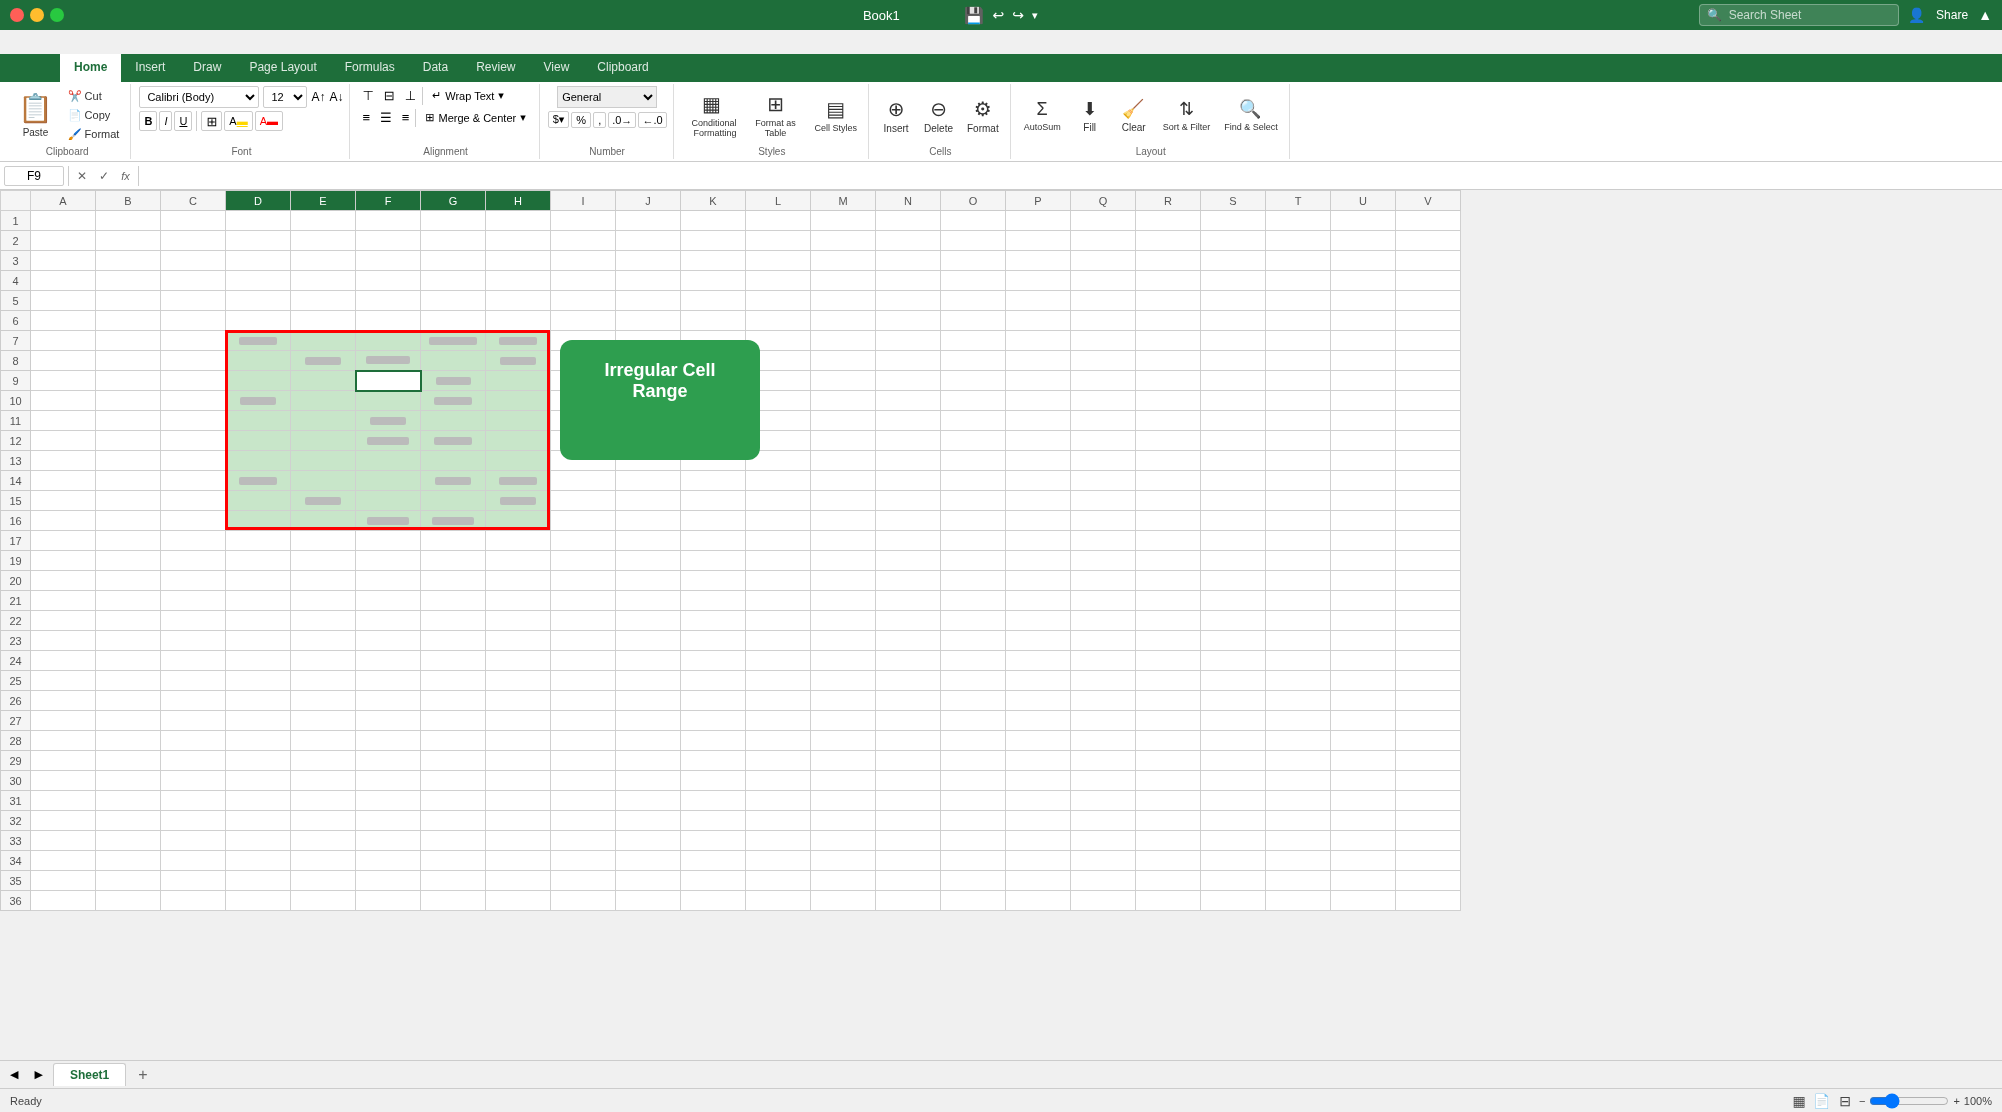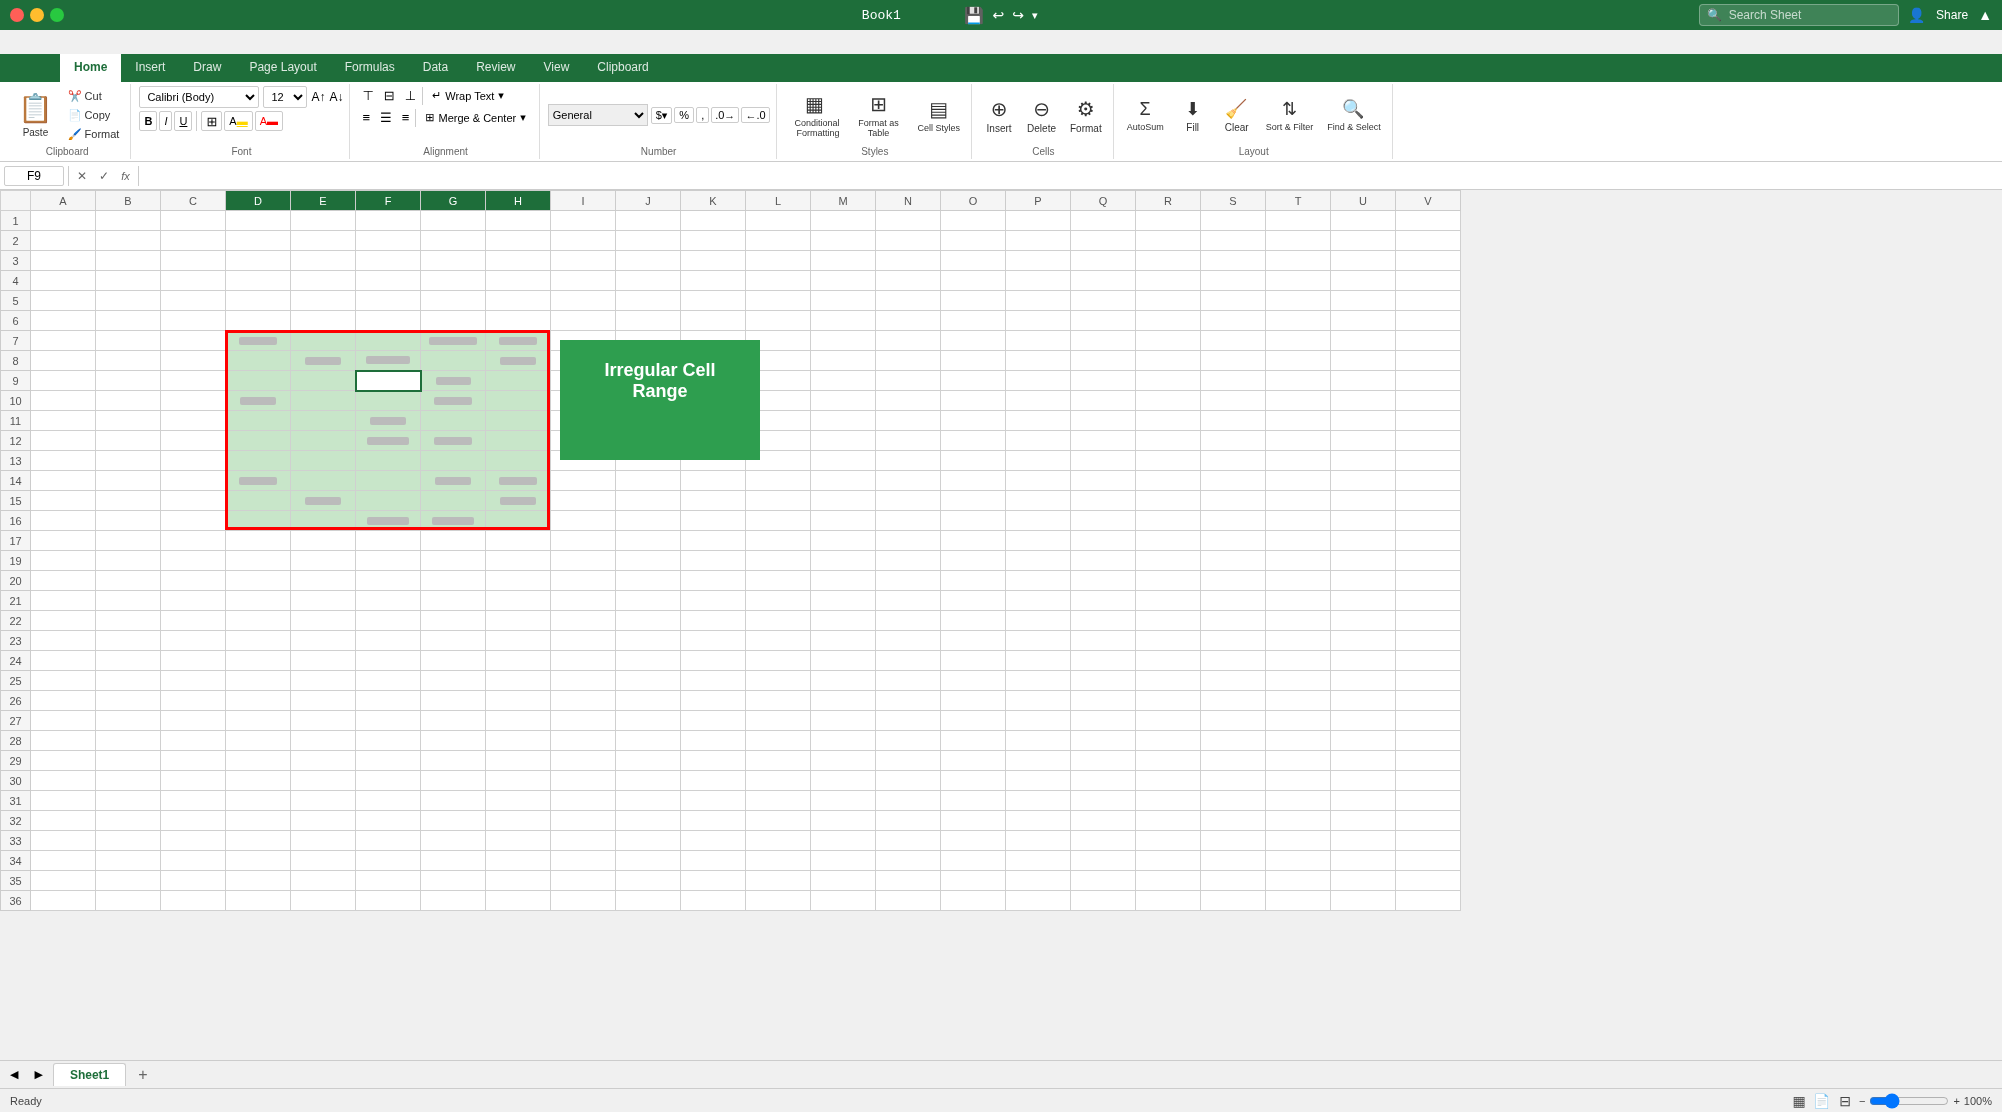--- a/index.html
+++ b/index.html
@@ -12,21 +12,21 @@
       display: flex;
       align-items: center;
       justify-content: space-between;
       padding: 0 10px;
       color: white;
     }
     .wc { width: 14px; height: 14px; border-radius: 50%; }
     .wc-close { background: #ff5f57; }
     .wc-min { background: #ffbd2e; }
     .wc-max { background: #28c940; }
-    #title-bar .title { font-size: 13px; font-weight: 500; flex: 1; text-align: center; font-family: Liberation Mono, monospace; }
+    #title-bar .title { font-size: 13px; font-weight: 500; flex: 1; text-align: center; }
     #title-bar .right-section { display: flex; align-items: center; gap: 10px; font-size: 12px; }
     .search-box {
       background: rgba(255,255,255,0.15);
       border: 1px solid rgba(255,255,255,0.3);
       border-radius: 4px;
       padding: 2px 8px;
       color: white;
       font-size: 12px;
       width: 200px;
       height: 22px;
@@ -359,21 +359,21 @@
               <span>⊞</span>
               <span>Merge &amp; Center</span>
               <span>▾</span>
             </div>
           </div>
         </div>
         <div class="ribbon-group-label">Alignment</div>
       </div>
 
       <div class="ribbon-group" style="min-width:110px;">
-        <div class="ribbon-group-content" style="flex-direction:row;gap:3px;">
+        <div class="ribbon-group-content" style="flex-direction:column;gap:3px;">
           <select class="number-format-select">
             <option>General</option>
           </select>
           <div style="display:flex;gap:2px;align-items:center;">
             <span style="cursor:pointer;padding:1px 4px;border:1px solid #ccc;border-radius:2px;font-size:11px;">$▾</span>
             <span style="cursor:pointer;padding:1px 4px;border:1px solid #ccc;border-radius:2px;font-size:11px;">%</span>
             <span style="cursor:pointer;padding:1px 4px;border:1px solid #ccc;border-radius:2px;font-size:11px;">,</span>
             <span style="cursor:pointer;padding:1px 3px;border:1px solid #ccc;border-radius:2px;font-size:11px;">.0→</span>
             <span style="cursor:pointer;padding:1px 3px;border:1px solid #ccc;border-radius:2px;font-size:11px;">←.0</span>
           </div>
@@ -1400,21 +1400,21 @@
                 <td></td>
                 <td></td>
                 <td></td>
               </tr>
             </tbody>
         </table>
 
         <div id="range-overlay" style="position: absolute; border: 3px solid red; pointer-events: none; z-index: 20; left: 225px; top: 140px; width: 325px; height: 200px;">
         </div>
 
-        <div id="green-label" style="position: absolute; background: rgb(46, 158, 79); color: white; font-weight: bold; font-size: 18px; text-align: center; border-radius: 0; padding: 20px 25px; z-index: 20; pointer-events: none; left: 560px; top: 150px; width: 200px; height: 120px;">
+        <div id="green-label" style="position: absolute; background: rgb(46, 158, 79); color: white; font-weight: bold; font-size: 18px; text-align: center; border-radius: 12px; padding: 20px 25px; z-index: 20; pointer-events: none; left: 560px; top: 150px; width: 200px; height: 120px;">
           <span>Irregular Cell Range</span>
         </div>
       </div>
     </div>
 
     <div id="sheet-tabs">
       <span style="cursor:pointer;padding:2px 6px;">◀</span>
       <span style="cursor:pointer;padding:2px 6px;">▶</span>
       <div class="sheet-tab active">Sheet1</div>
       <div class="add-sheet-btn">+</div>

